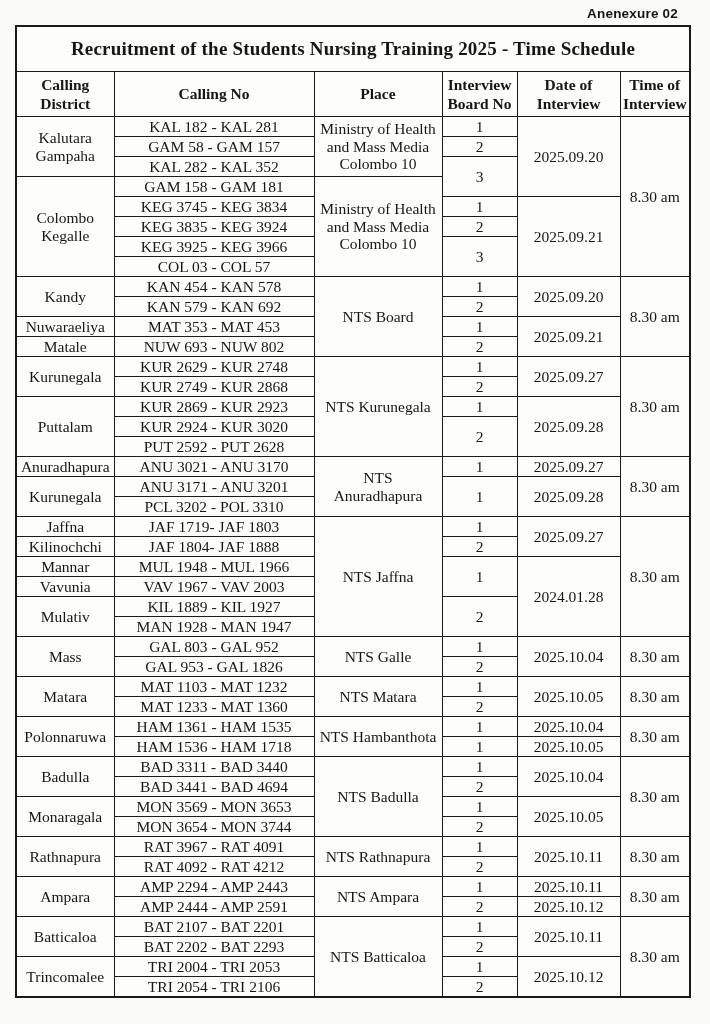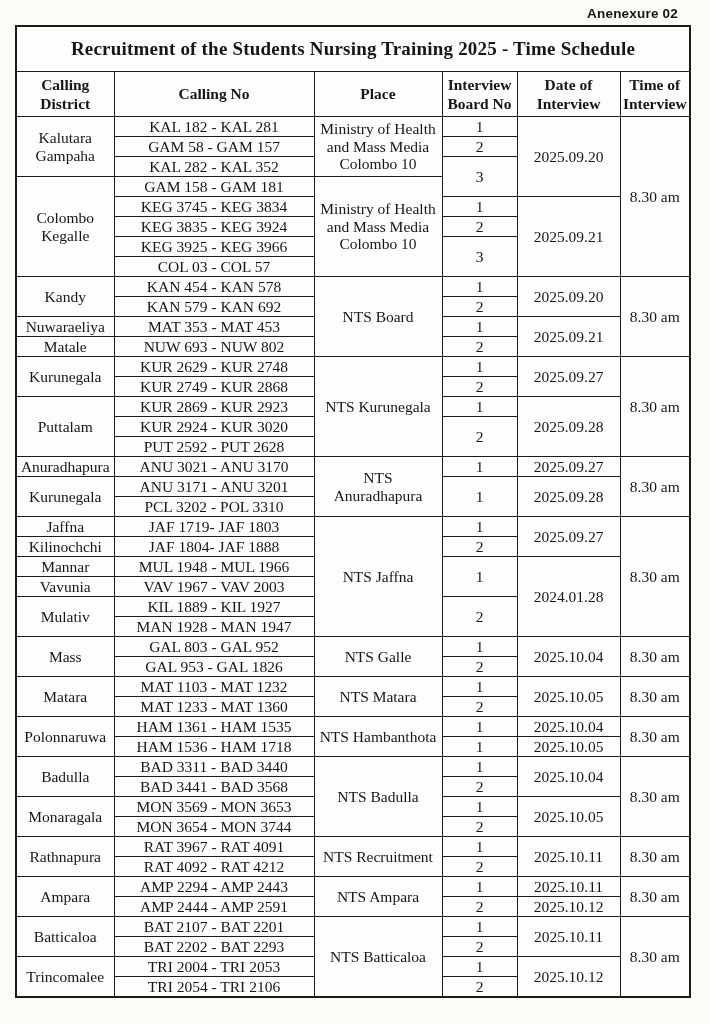--- a/index.html
+++ b/index.html
@@ -278,37 +278,37 @@
         </tr>
         <tr>
           <td rowspan="2">Badulla</td>
           <td>BAD 3311 - BAD 3440</td>
           <td rowspan="4">NTS Badulla</td>
           <td>1</td>
           <td rowspan="2">2025.10.04</td>
           <td rowspan="4">8.30 am</td>
         </tr>
         <tr>
-          <td>BAD 3441 - BAD 3568</td>
+          <td>BAD 3441 - BAD 4694</td>
           <td>2</td>
         </tr>
         <tr>
           <td rowspan="2">Monaragala</td>
           <td>MON 3569 - MON 3653</td>
           <td>1</td>
           <td rowspan="2">2025.10.05</td>
         </tr>
         <tr>
           <td>MON 3654 - MON 3744</td>
           <td>2</td>
         </tr>
         <tr>
           <td rowspan="2">Rathnapura</td>
           <td>RAT 3967 - RAT 4091</td>
-          <td rowspan="2">NTS Recruitment</td>
+          <td rowspan="2">NTS Rathnapura</td>
           <td>1</td>
           <td rowspan="2">2025.10.11</td>
           <td rowspan="2">8.30 am</td>
         </tr>
         <tr>
           <td>RAT 4092 - RAT 4212</td>
           <td>2</td>
         </tr>
         <tr>
           <td rowspan="2">Ampara</td>

